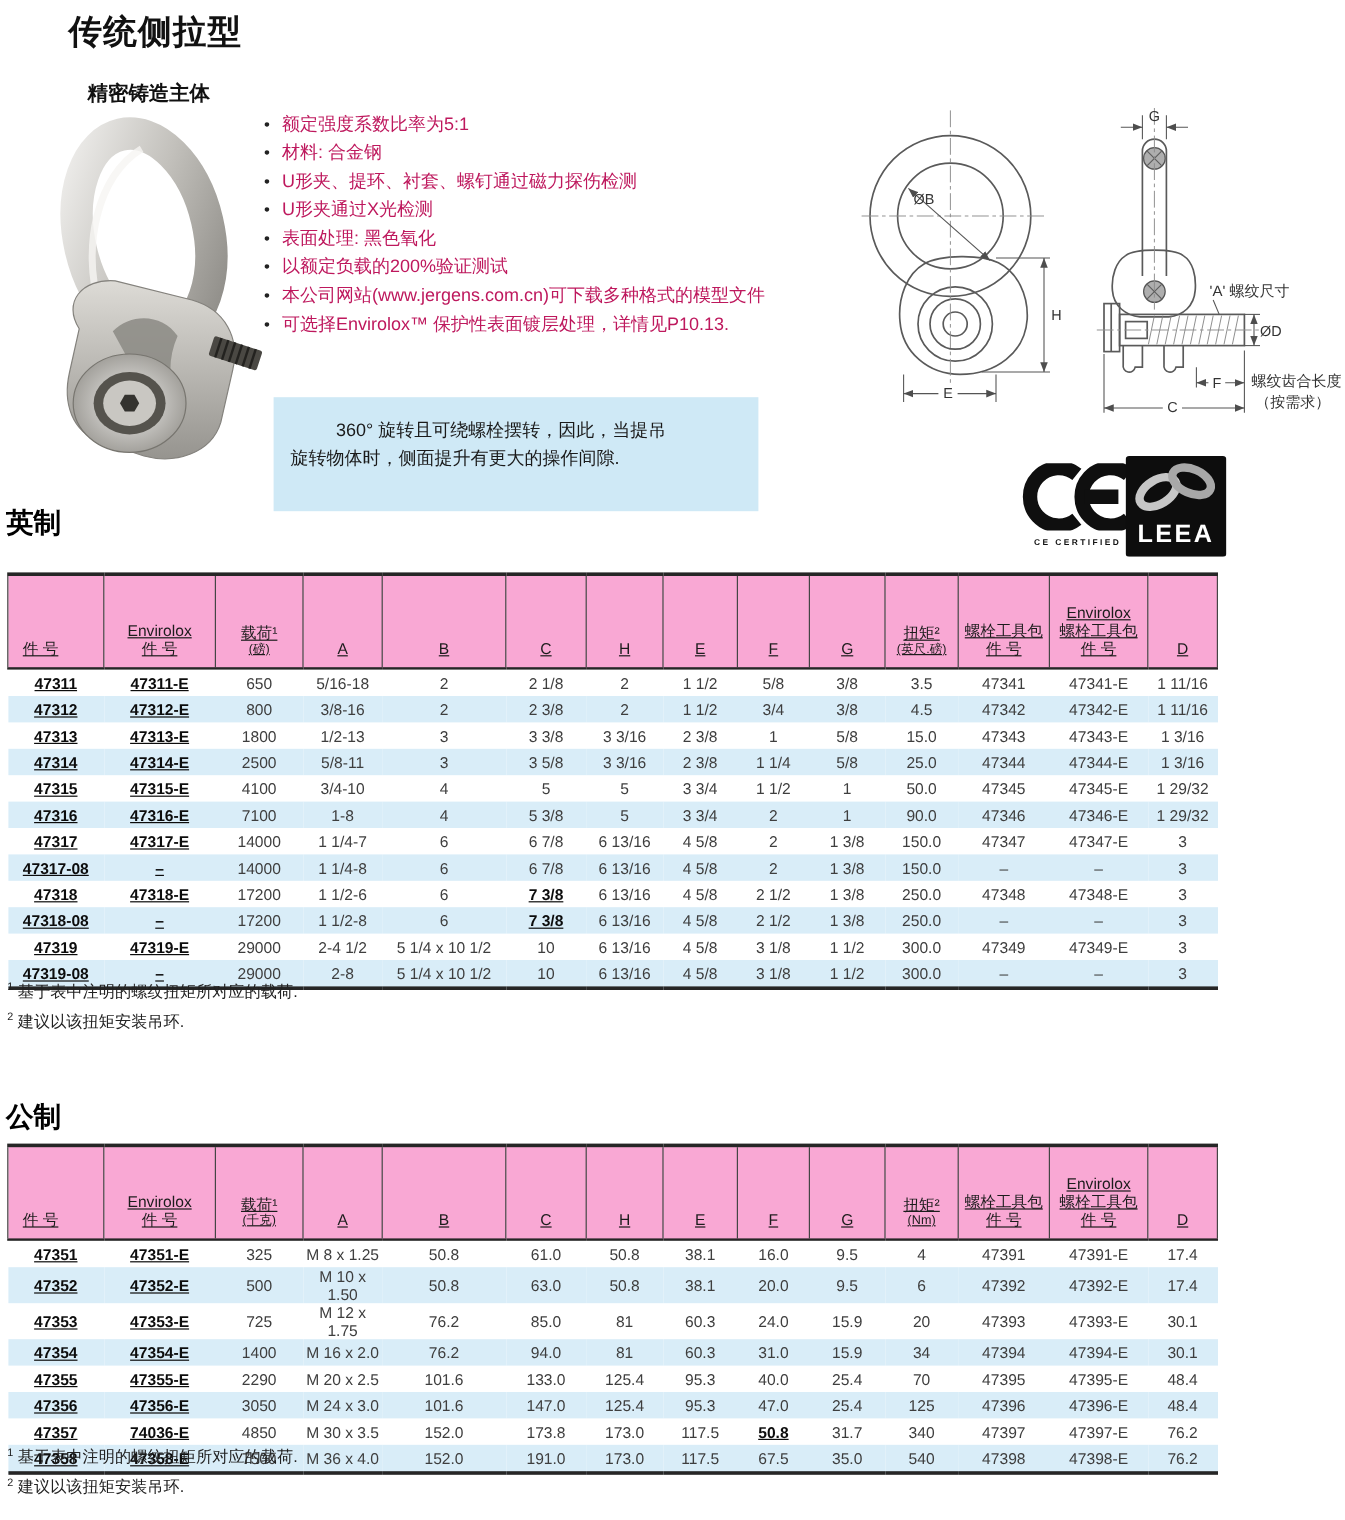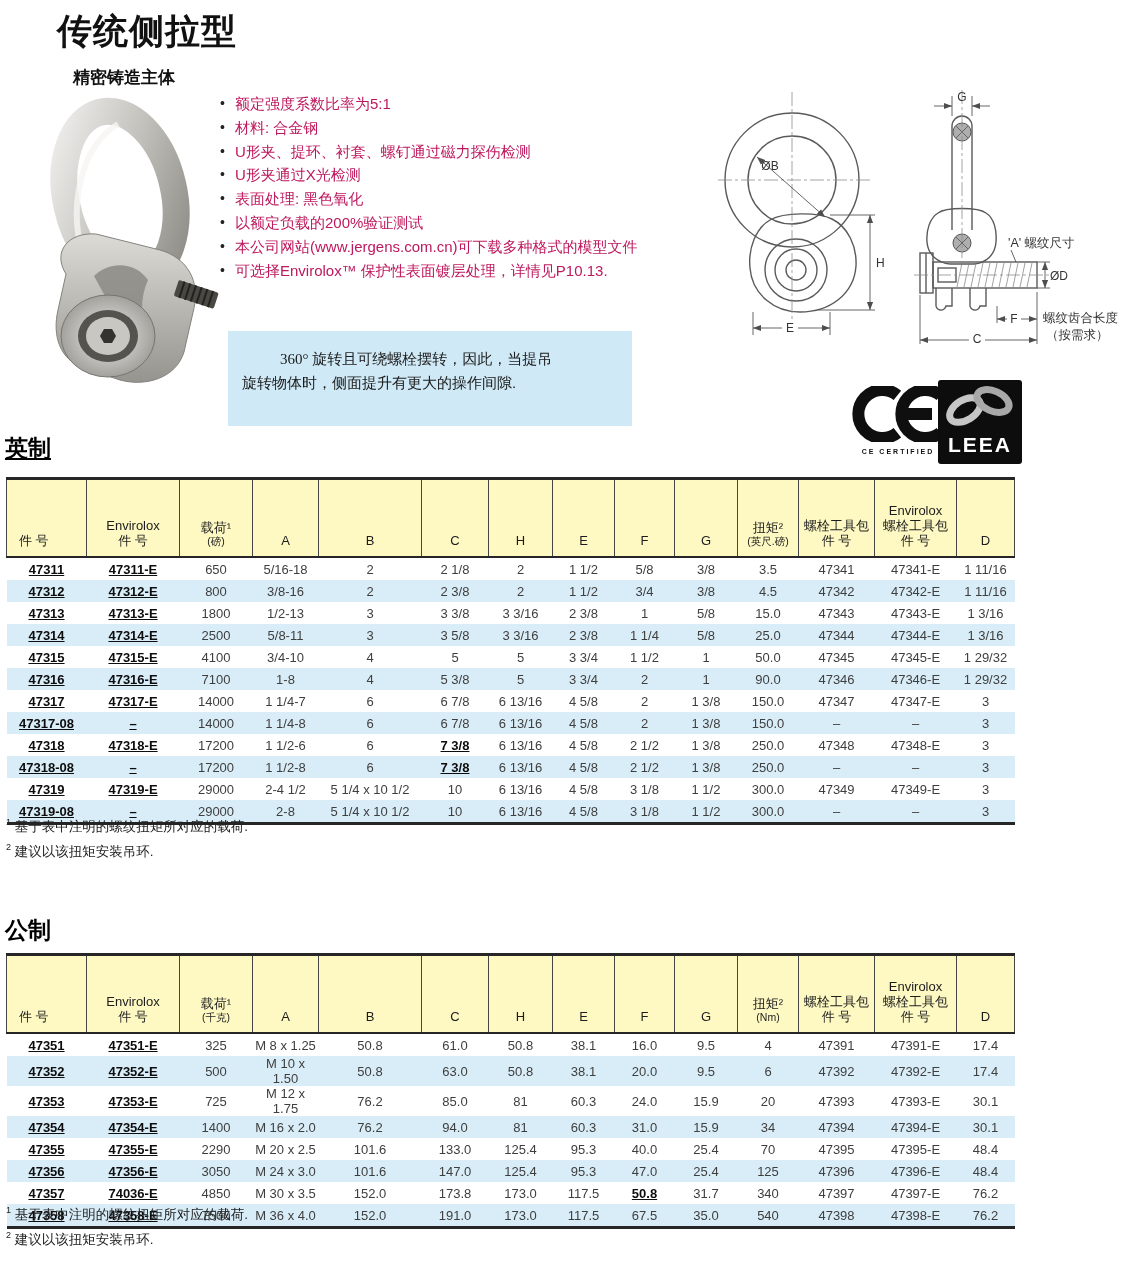--- a/index.html
+++ b/index.html
@@ -2,45 +2,45 @@
 <html><head>
 <meta charset="utf-8">
 <style>
   html,body{margin:0;padding:0;}
   body{
     width:1121px;height:1267px;position:relative;background:#ffffff;
     font-family:"Liberation Sans","DejaVu Sans",sans-serif;color:#111;
     overflow:hidden;
   }
   .abs{position:absolute;}
-  .title{left:57px;top:8px;font-size:35px;font-weight:bold;letter-spacing:1px;margin:0;}
+  .title{left:57px;top:8px;font-size:28px;font-weight:bold;letter-spacing:1px;margin:0;}
   .subtitle{left:57px;top:50px;font-size:17px;font-weight:bold;margin:16px;}
   .photo{left:28px;top:84px;width:202px;height:318px;margin:0;}
   .features{left:218px;top:92px;width:520px;margin:0;padding:0;list-style:none;}
   .features li{position:relative;padding-left:17px;font-size:15px;line-height:23.8px;color:#be185d;}
   .features li::before{content:"\2022";position:absolute;left:2px;top:0;font-size:14px;color:#222;}
   .drawing{left:698px;top:80px;}
   .notebox{left:228px;top:331px;width:376px;height:63px;background:#cfe9f6;padding:16px 14px;
     font-size:15px;line-height:24px;color:#1a1a1a;}
-  .notebox .l1{text-indent:38px;font-family:Liberation Serif, serif;}
+  .notebox .l1{text-indent:38px;}
   .ce{left:851px;top:386px;width:94px;}
   .ce-cap{font-size:7px;letter-spacing:2px;color:#111;text-align:center;margin-top:2px;font-weight:bold;}
   .leea{left:938px;top:380px;width:84px;height:84px;}
   .sec{font-size:23px;font-weight:bold;margin:0;color:#000;}
-  .sec1{left:5px;top:433px;text-decoration:underline;}
+  .sec1{left:5px;top:420px;}
   .sec2{left:5px;top:915px;}
   table.spec{border-collapse:collapse;table-layout:fixed;width:1008px;text-align:center;
     border-bottom:3px solid #262626;font-size:13px;}
   table.t1{left:6px;top:477px;}
   table.t2{left:6px;top:953px;}
   table.spec thead th{
-    background:#fef9c3;height:68px;vertical-align:bottom;padding:0 2px 8px 2px;
+    background:#f9a8d4;height:68px;vertical-align:bottom;padding:0 2px 8px 2px;
     font-weight:normal;font-size:13px;color:#1c1c1c;
     border-left:1px solid #454545;border-right:1px solid #454545;
-    border-top:3px solid #262626;border-bottom:2px solid #262626;
+    border-top:3px solid #262626;border-bottom:2px solid #262626;text-decoration:underline;
   }
   table.spec thead th:first-child{text-align:left;padding-left:12px;}
   table.spec th div{line-height:15px;}
   table.spec th div.hdr-small{font-size:10.5px;line-height:13px;}
   table.spec tbody td{height:22px;padding:0 2px;color:#3e3e3e;}
   table.spec tbody tr:nth-child(even){background:#d9edf8;}
   table.spec tbody td.b{font-weight:bold;color:#0c0c0c;text-decoration:underline;}
   .fns{font-size:13.5px;line-height:21px;color:#222;}
   .fns sup{font-size:9px;}
   .fn1{left:6px;top:812px;}

